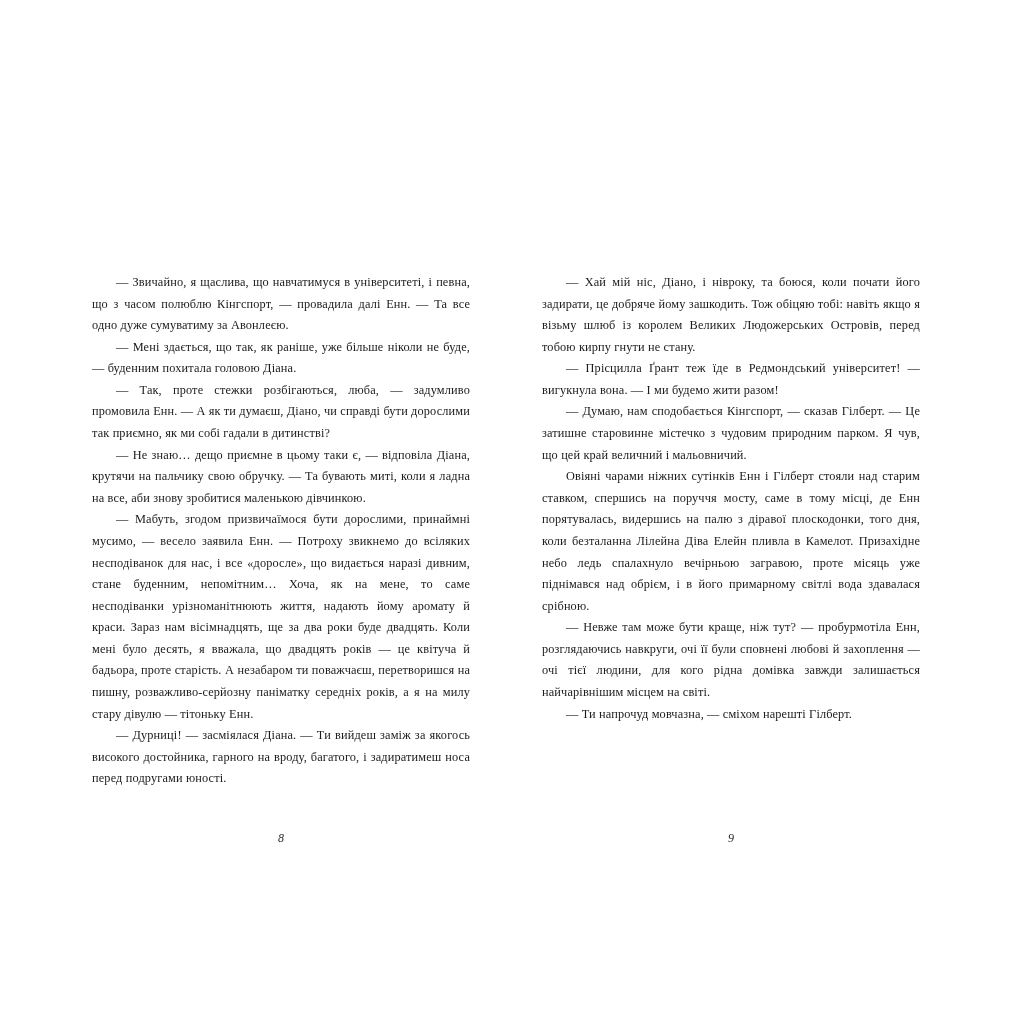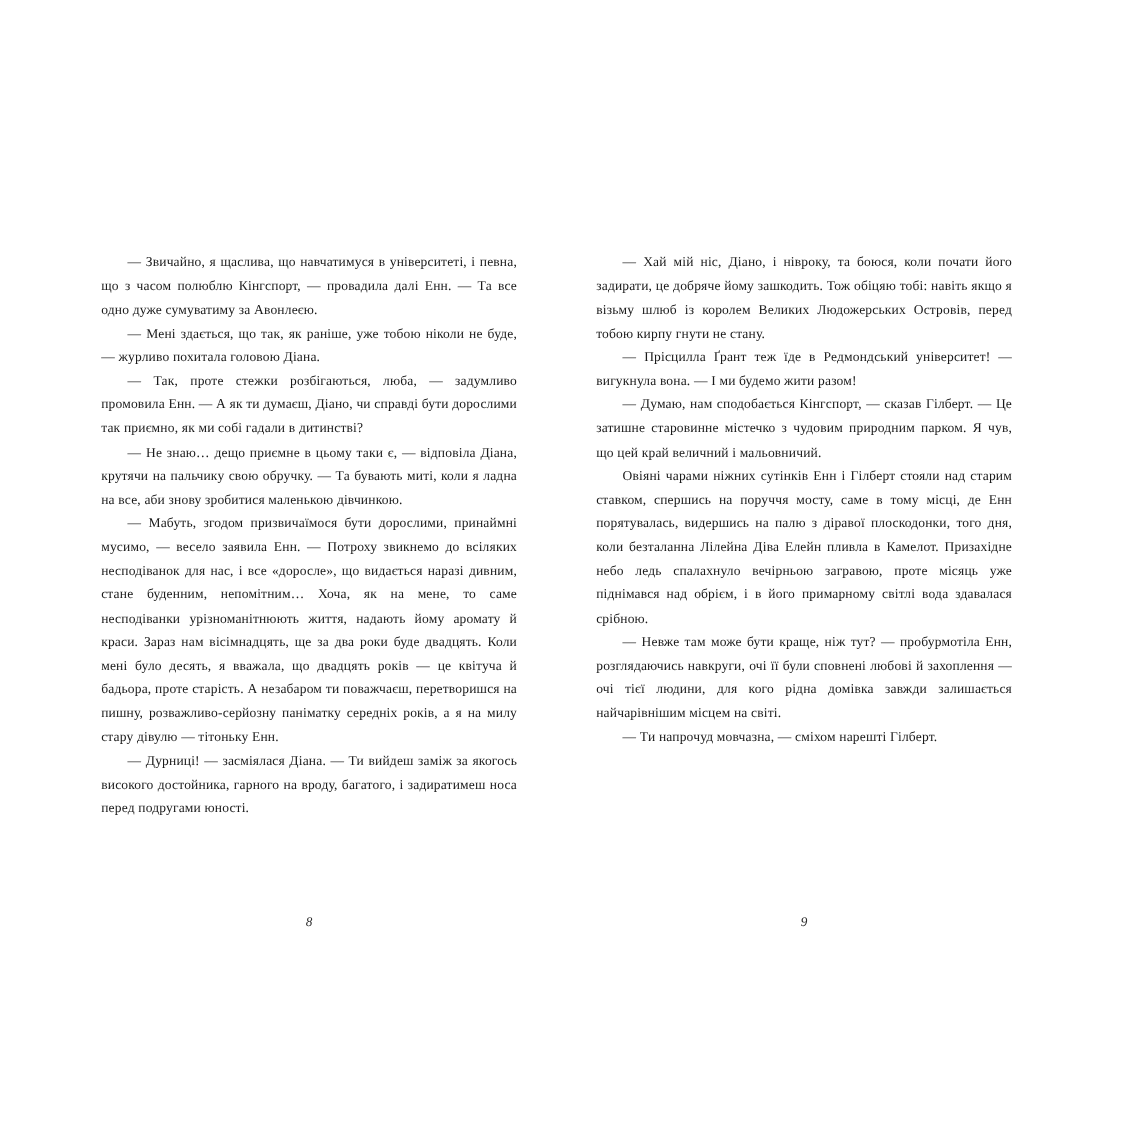--- a/index.html
+++ b/index.html
@@ -31,20 +31,21 @@
   .page-left { margin-right: 60px; }
   .page-right { margin-left: 0; }
   .column {
     width: 378px;
     font-size: 12.3px;
     line-height: 1.755;
     text-align: justify;
     text-justify: inter-word;
     hyphens: manual;
     letter-spacing: 0.15px;
+    margin-top: 44px;
   }
   .column p {
     margin: 0;
     text-indent: 24px;
   }
   .folio {
     position: absolute;
     bottom: 178px;
     width: 378px;
     text-align: center;
@@ -56,21 +57,21 @@
   .page-right .folio { left: 0; }
 </style>
 </head>
 <body>
 
 <div class="book-spread">
 
   <div class="page page-left">
     <div class="column">
       <p>— Звичайно, я щаслива, що навчатимуся в університеті, і певна, що з часом полюблю Кінгспорт, — провадила далі Енн. — Та все одно дуже сумуватиму за Авонлеєю.</p>
-      <p>— Мені здається, що так, як раніше, уже тобою ніколи не буде, — журливо похитала головою Діана.</p>
+      <p>— Мені здається, що так, як раніше, уже більше ніколи не буде, — буденним похитала головою Діана.</p>
       <p>— Так, проте стежки розбігаються, люба, — задумливо промовила Енн. — А як ти думаєш, Діано, чи справді бути дорослими так приємно, як ми собі гадали в дитинстві?</p>
       <p>— Не знаю… дещо приємне в цьому таки є, — відповіла Діана, крутячи на пальчику свою обручку. — Та бувають миті, коли я ладна на все, аби знову зробитися маленькою дівчинкою.</p>
       <p>— Мабуть, згодом призвичаїмося бути дорослими, принаймні мусимо, — весело заявила Енн. — Потроху звикнемо до всіляких несподіванок для нас, і все «доросле», що видається наразі дивним, стане буденним, непомітним… Хоча, як на мене, то саме несподіванки урізноманітнюють життя, надають йому аромату й краси. Зараз нам вісімнадцять, ще за два роки буде двадцять. Коли мені було десять, я вважала, що двадцять років — це квітуча й бадьора, проте старість. А незабаром ти поважчаєш, перетворишся на пишну, розважливо-серйозну паніматку середніх років, а я на милу стару дівулю — тітоньку Енн.</p>
       <p>— Дурниці! — засміялася Діана. — Ти вийдеш заміж за якогось високого достойника, гарного на вроду, багатого, і задиратимеш носа перед подругами юності.</p>
     </div>
     <div class="folio">8</div>
   </div>
 
   <div class="page page-right">
     <div class="column">

